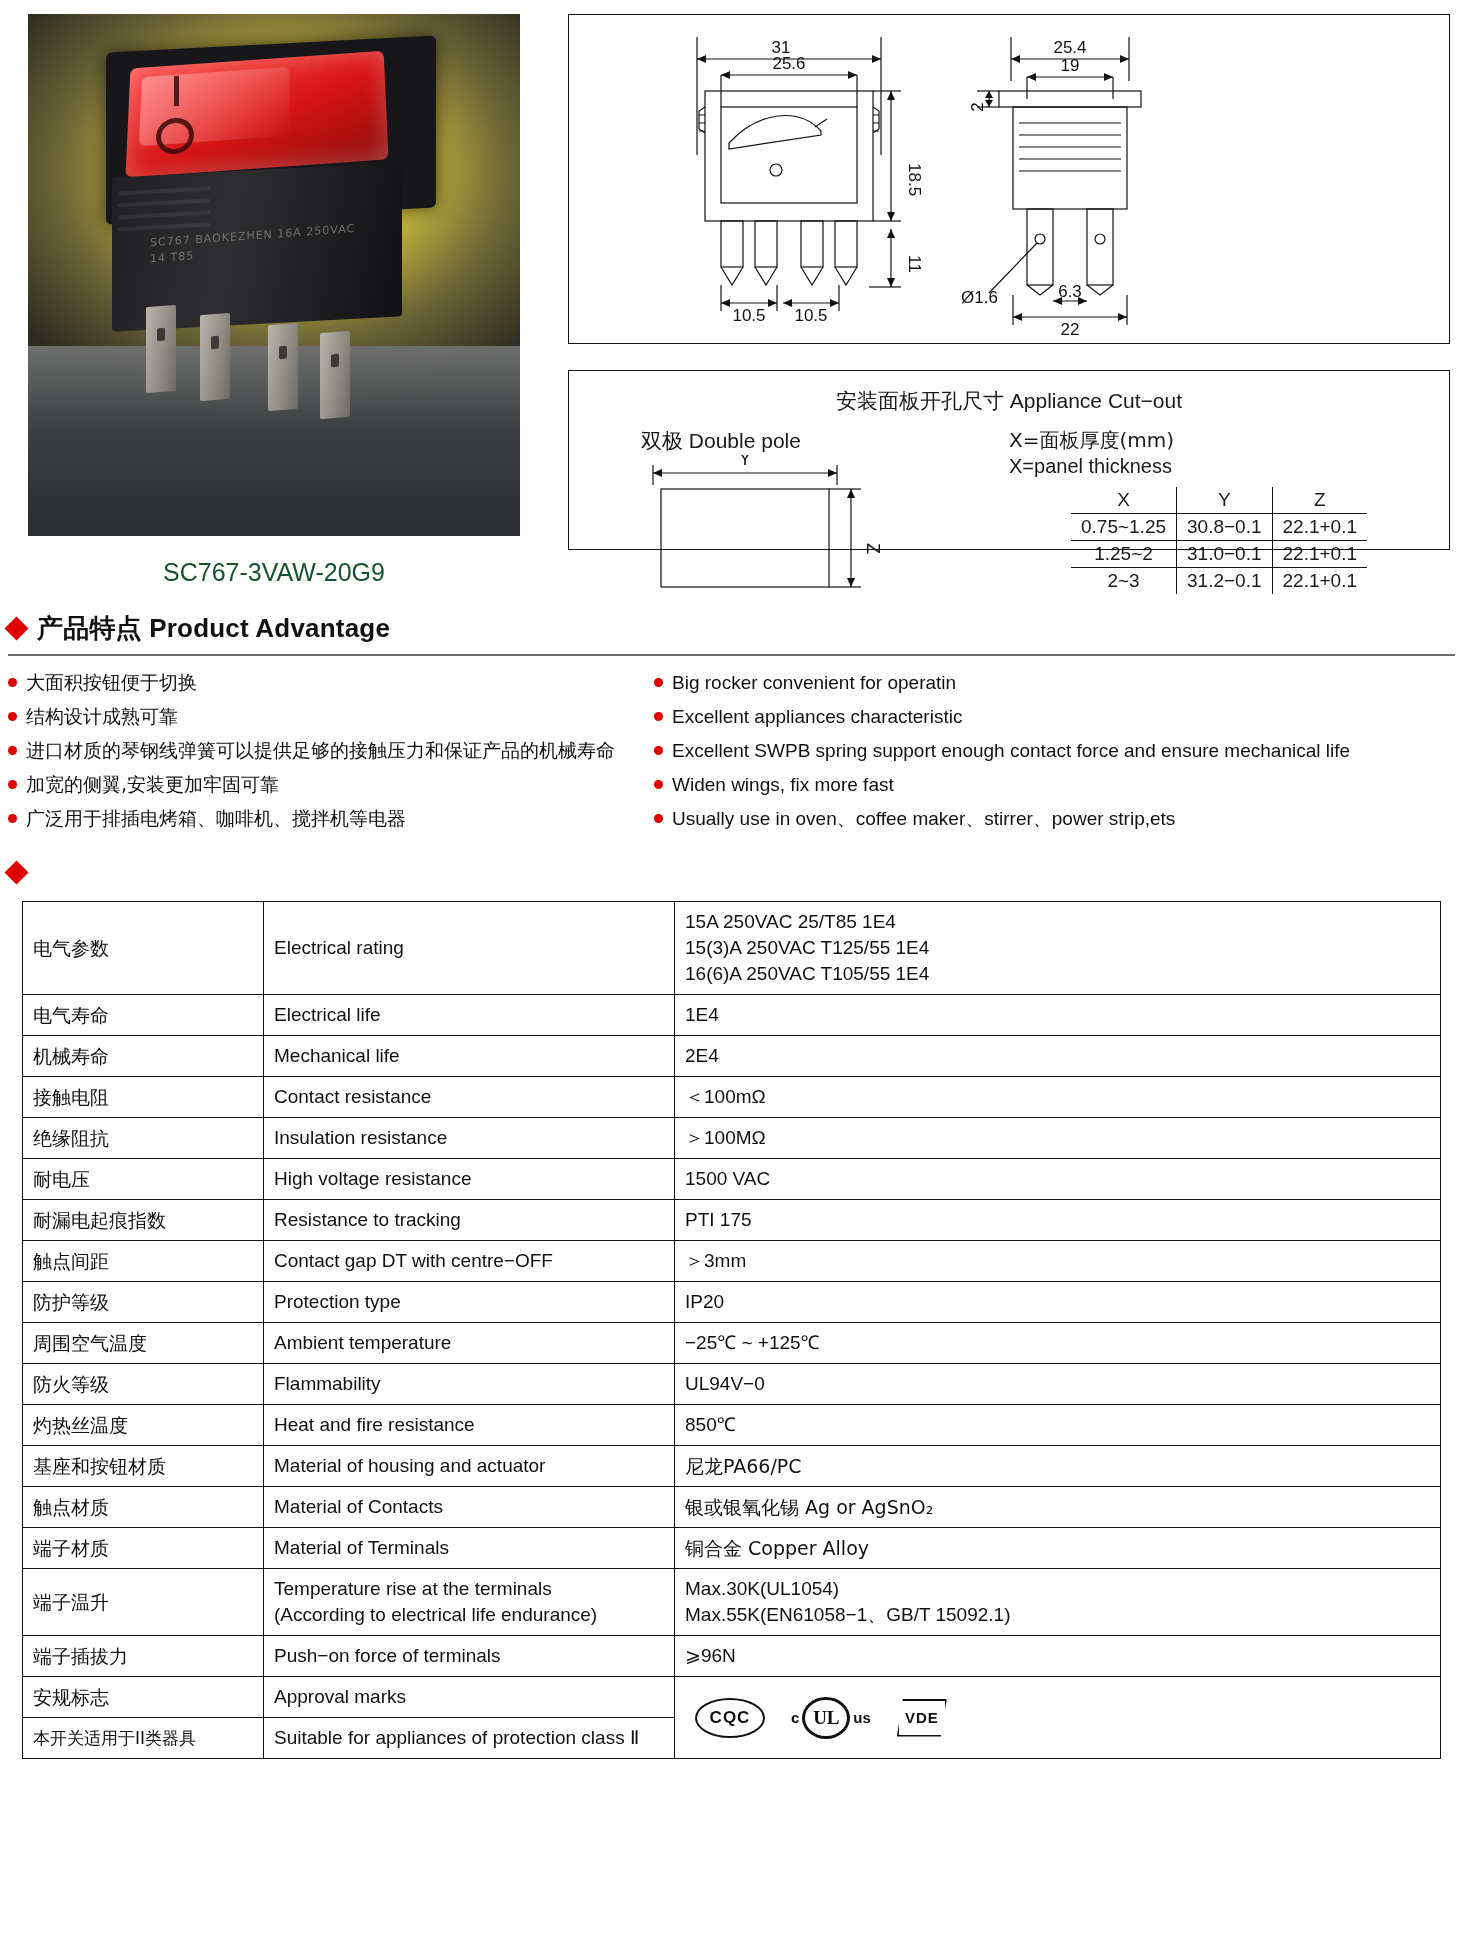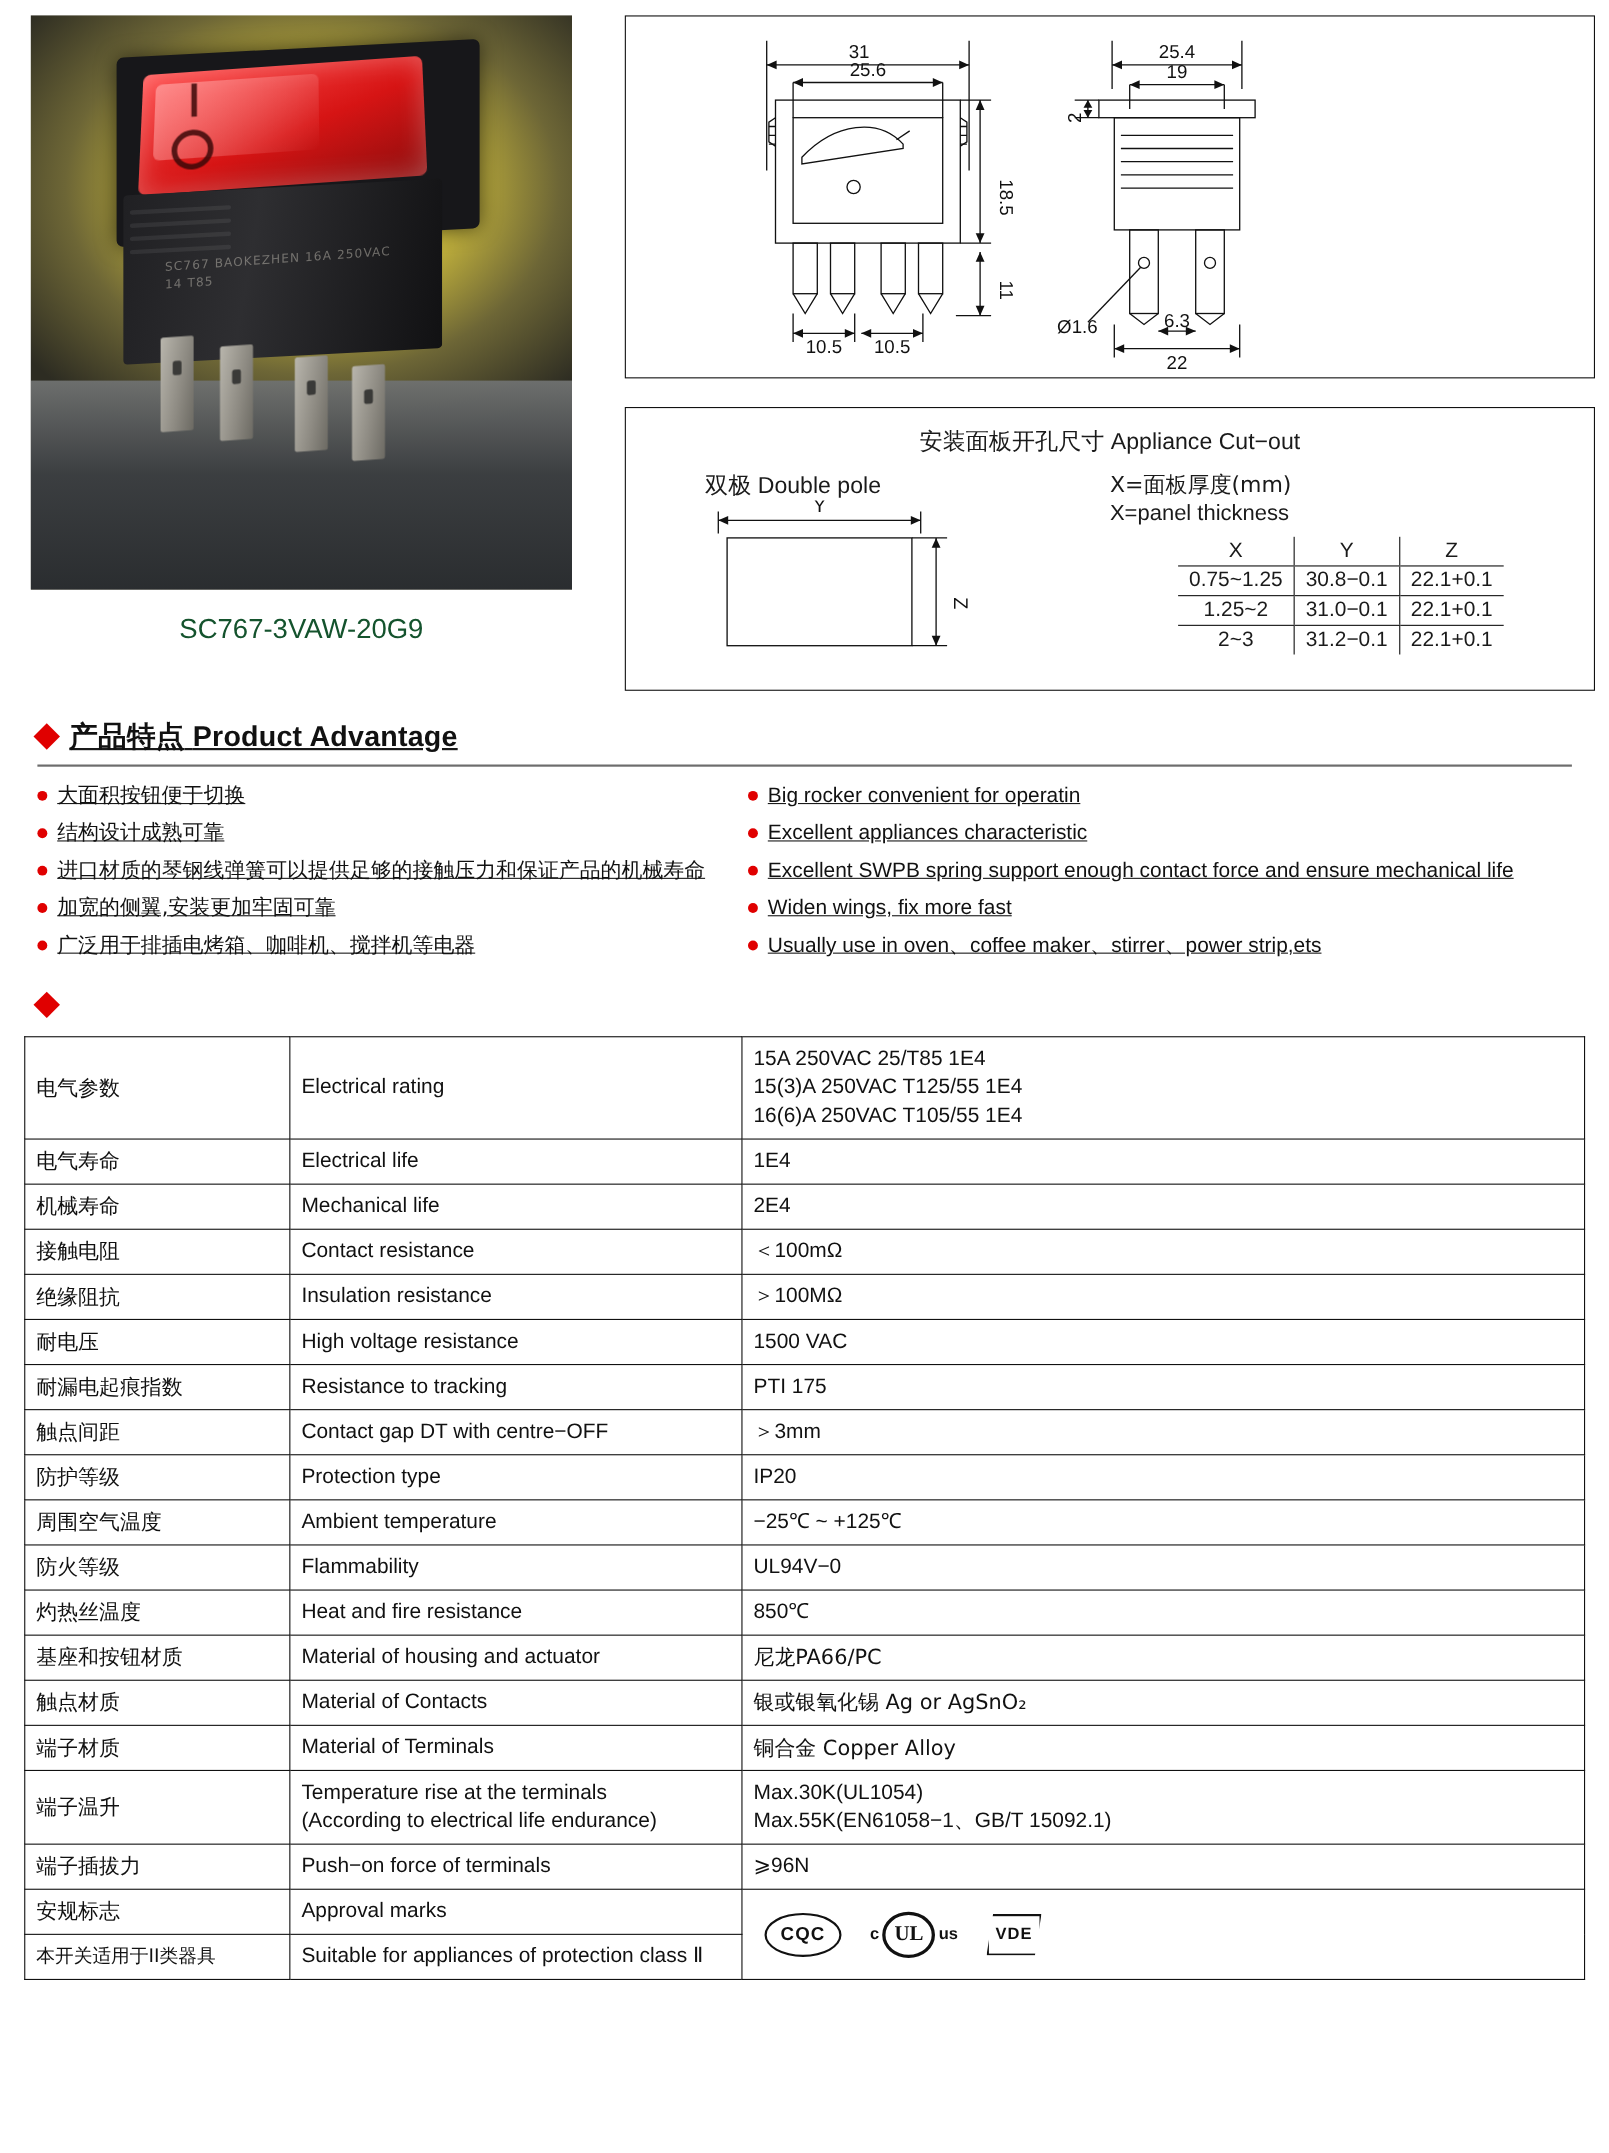--- a/index.html
+++ b/index.html
@@ -163,33 +163,32 @@
     flex: 1 1 auto;
     padding-left: 6px;
   }
   .panel {
     border: 1px solid #111;
     background: #fff;
     box-sizing: border-box;
     position: relative;
   }
   .panel-dim { height: 330px; }
-  .panel-cut { height: 258px; margin-top: 26px; }
+  .panel-cut { height: 180px; margin-top: 26px; }
 
   .dim-label {
     font-size: 17px;
     fill: #111;
     font-family: "Liberation Sans", sans-serif;
   }
 
   
   .section {
-    padding: 0 34px;
+    padding: 0 8px;
     box-sizing: border-box;
-    text-decoration: underline;
   }
   .sec-head {
     display: flex;
     align-items: center;
     gap: 12px;
     margin-top: 24px;
   }
   .diamond {
     width: 17px;
     height: 17px;

